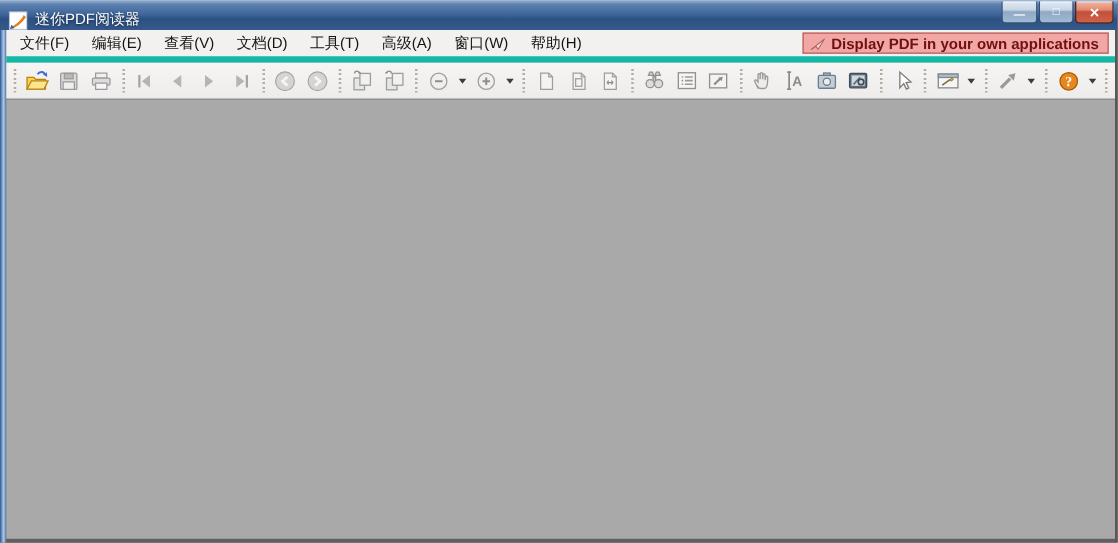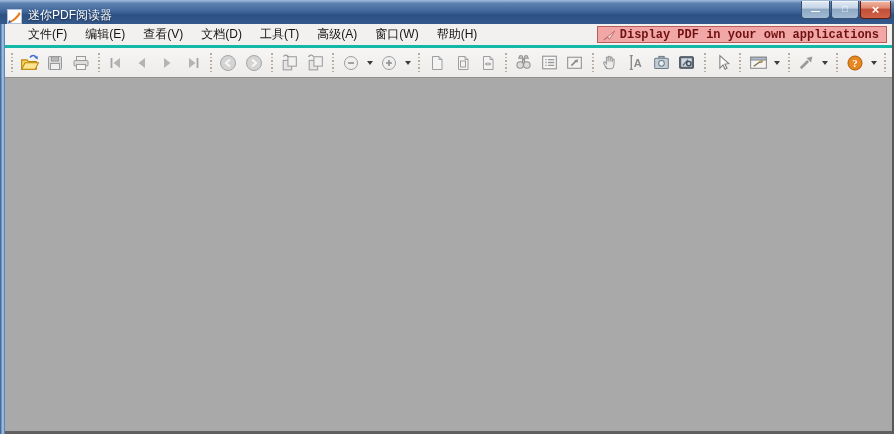--- a/index.html
+++ b/index.html
@@ -29,27 +29,27 @@
   
   .edge-left{position:absolute;top:24px;left:0;width:5px;bottom:0;
     background:linear-gradient(90deg,#30568a 0%,#8fb4dc 45%,#aecbea 60%,#486f9f 100%);}
   .edge-right{position:absolute;top:24px;right:0;width:2px;bottom:0;background:#585858;}
   .edge-bottom{position:absolute;left:5px;right:2px;bottom:0;height:3px;background:#606060;}
 
   
   .main{position:absolute;top:24px;left:5px;right:2px;bottom:3px;display:flex;flex-direction:column;}
 
   
-  .menubar{height:21px;background:#f2f1ef;border-bottom:3px solid #14b8a6;
-    display:flex;align-items:center;padding-left:14px;position:relative;flex:0 0 auto;}
+  .menubar{height:21px;background:#f2f1ef;border-bottom:5px solid #14b8a6;
+    display:flex;align-items:center;padding-left:2px;position:relative;flex:0 0 auto;}
   .menu-item{font-size:12px;color:#141414;padding:2px 9px;white-space:nowrap;cursor:default;}
   .banner{position:absolute;right:5px;top:2px;height:17px;box-sizing:border-box;
     display:flex;align-items:center;background:#f2a7a7;border:1px solid #b95c5c;
     padding:0 7px 0 4px;cursor:pointer;}
-  .banner-text{font-family:Liberation Mono, monospace;font-size:12px;font-weight:bold;
+  .banner-text{font-family:Liberation Sans, sans-serif;font-size:12px;font-weight:bold;
     color:#701010;white-space:nowrap;}
   .banner svg{margin-right:4px;}
 
   
   .toolbar{height:29px;background:linear-gradient(#f6f5f3,#edecea);border-bottom:1px solid #8f8f8f;
     display:flex;align-items:center;padding:0 2px;flex:0 0 auto;}
   .tb{width:26px;height:24px;display:flex;align-items:center;justify-content:center;
     background:none;border:0;padding:0;cursor:default;}
   .tb svg{display:block;}
   .caret-btn{width:13px;height:24px;display:flex;align-items:center;justify-content:center;

